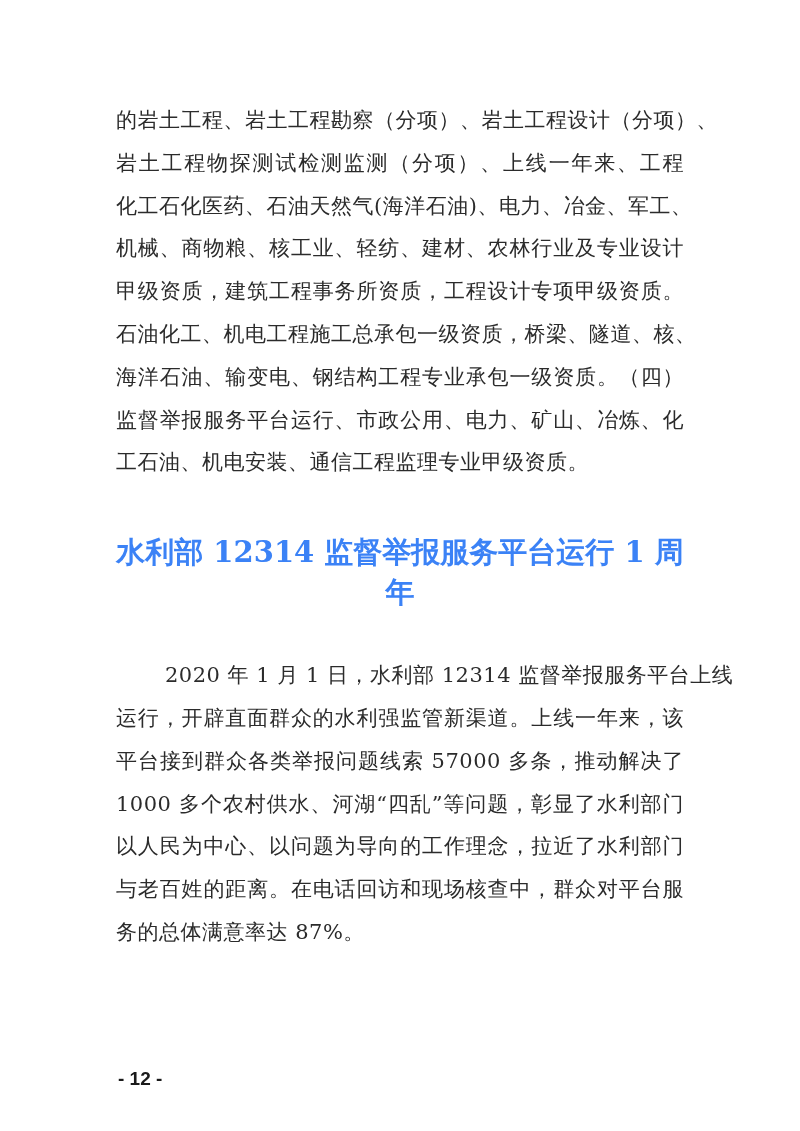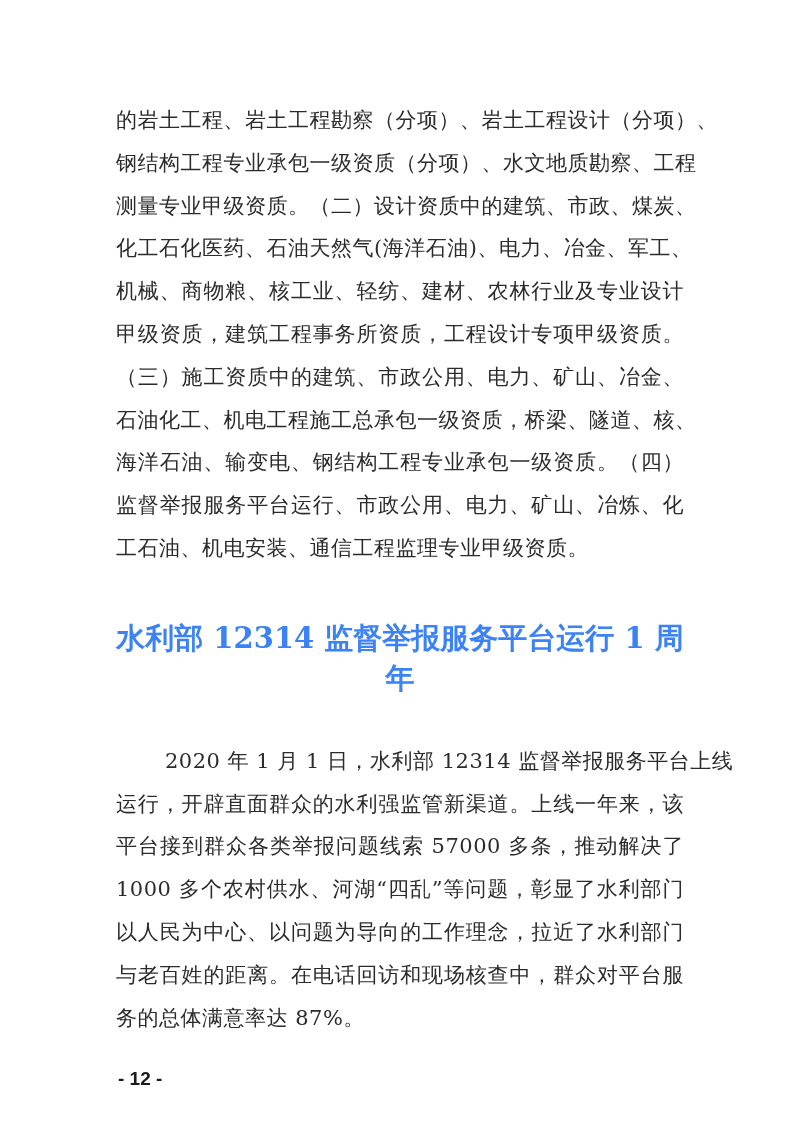--- a/index.html
+++ b/index.html
@@ -69,26 +69,24 @@
   }
 </style>
 </head>
 <body>
 
 <div class="page">
   <div class="content">
 
     <div>
       <div class="text-line">的岩土工程、岩土工程勘察（分项）、岩土工程设计（分项）、</div>
-      <div class="text-line">钢结构工程专业承包一级资质（分项）、水文地质勘察、工程</div>
-      <div class="text-line">测量专业甲级资质。（二）设计资质中的建筑、市政、煤炭、</div>
+      <div class="text-line">岩土工程物探测试检测监测（分项）、上线一年来、工程</div>
       <div class="text-line">化工石化医药、石油天然气(海洋石油)、电力、冶金、军工、</div>
       <div class="text-line">机械、商物粮、核工业、轻纺、建材、农林行业及专业设计</div>
       <div class="text-line">甲级资质，建筑工程事务所资质，工程设计专项甲级资质。</div>
-      <div class="text-line">（三）施工资质中的建筑、市政公用、电力、矿山、冶金、</div>
       <div class="text-line">石油化工、机电工程施工总承包一级资质，桥梁、隧道、核、</div>
       <div class="text-line">海洋石油、输变电、钢结构工程专业承包一级资质。（四）</div>
       <div class="text-line">监督举报服务平台运行、市政公用、电力、矿山、冶炼、化</div>
       <div class="text-line last">工石油、机电安装、通信工程监理专业甲级资质。</div>
     </div>
 
     <div class="heading">
       <div class="heading-line">水利部 12314 监督举报服务平台运行 1 周年</div>
     </div>
 

